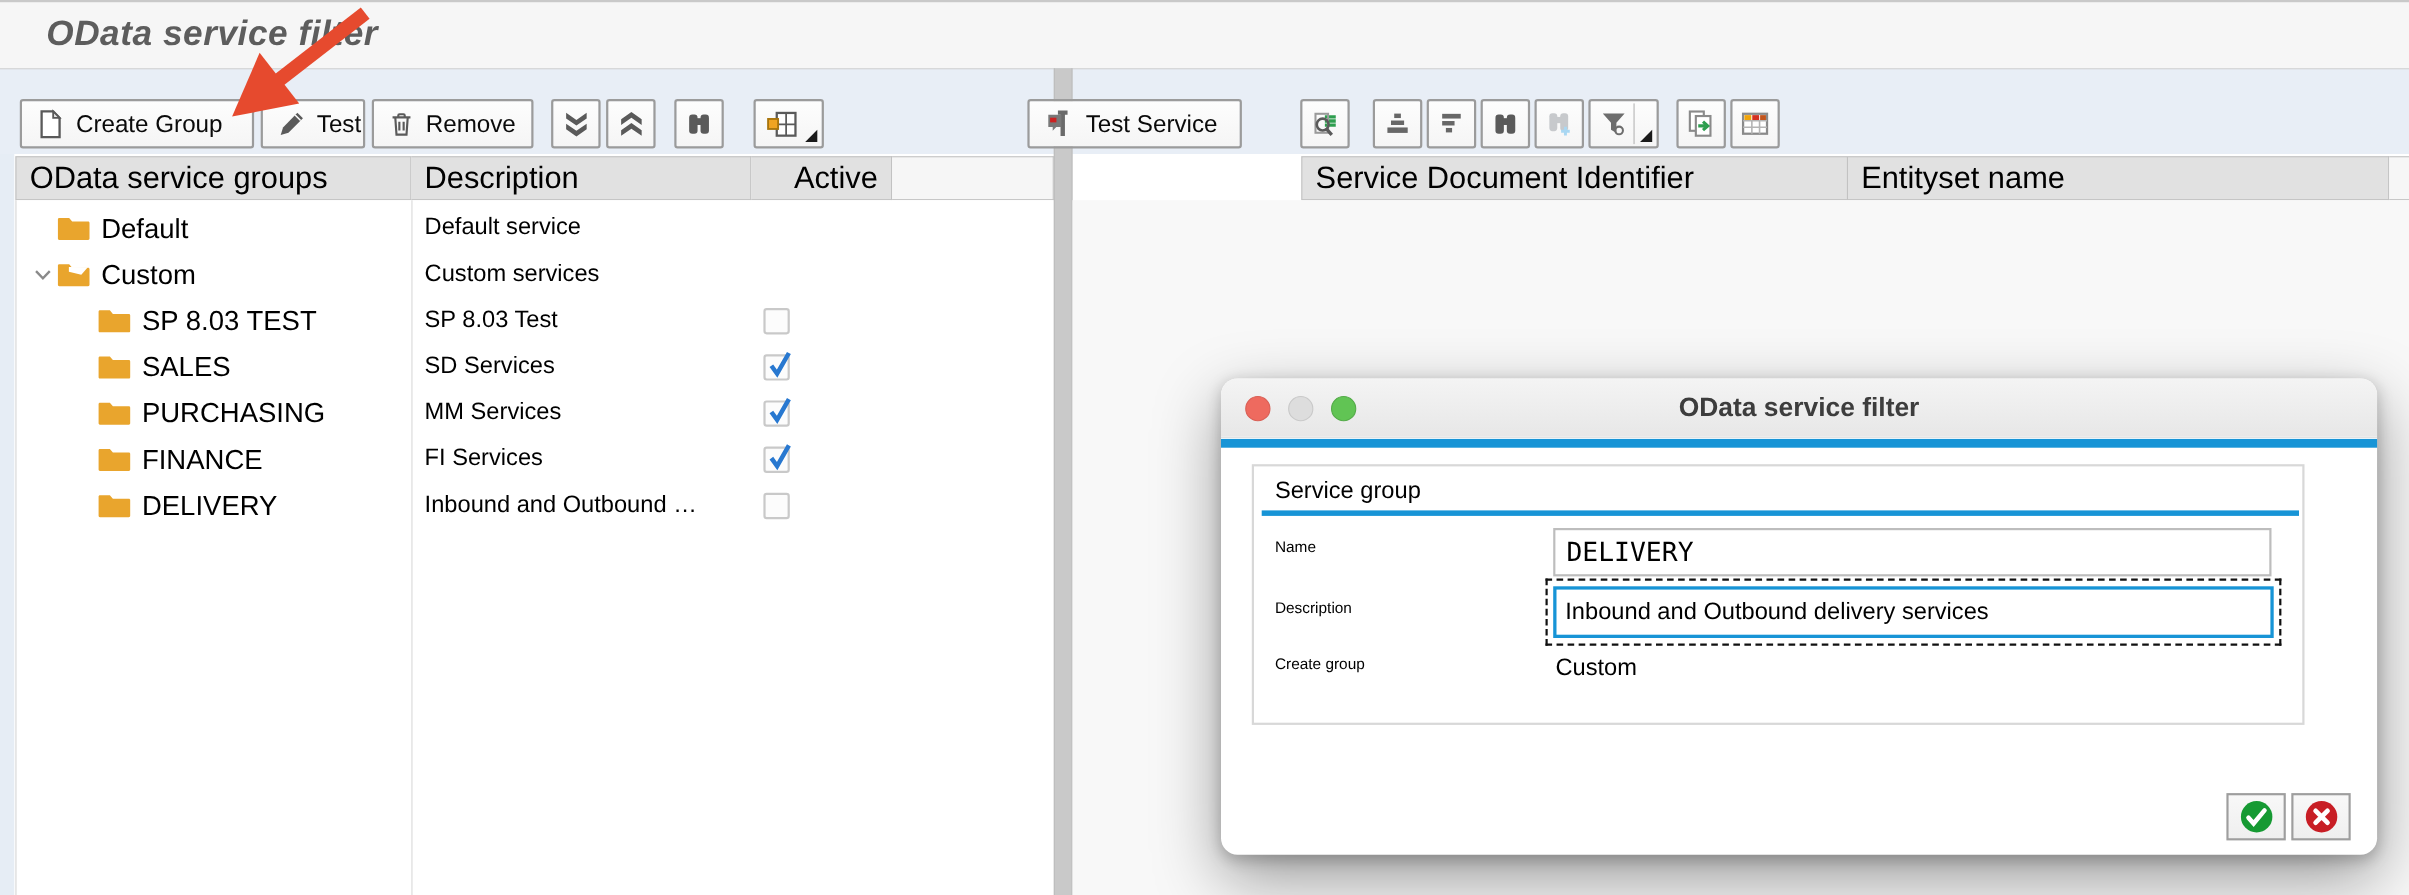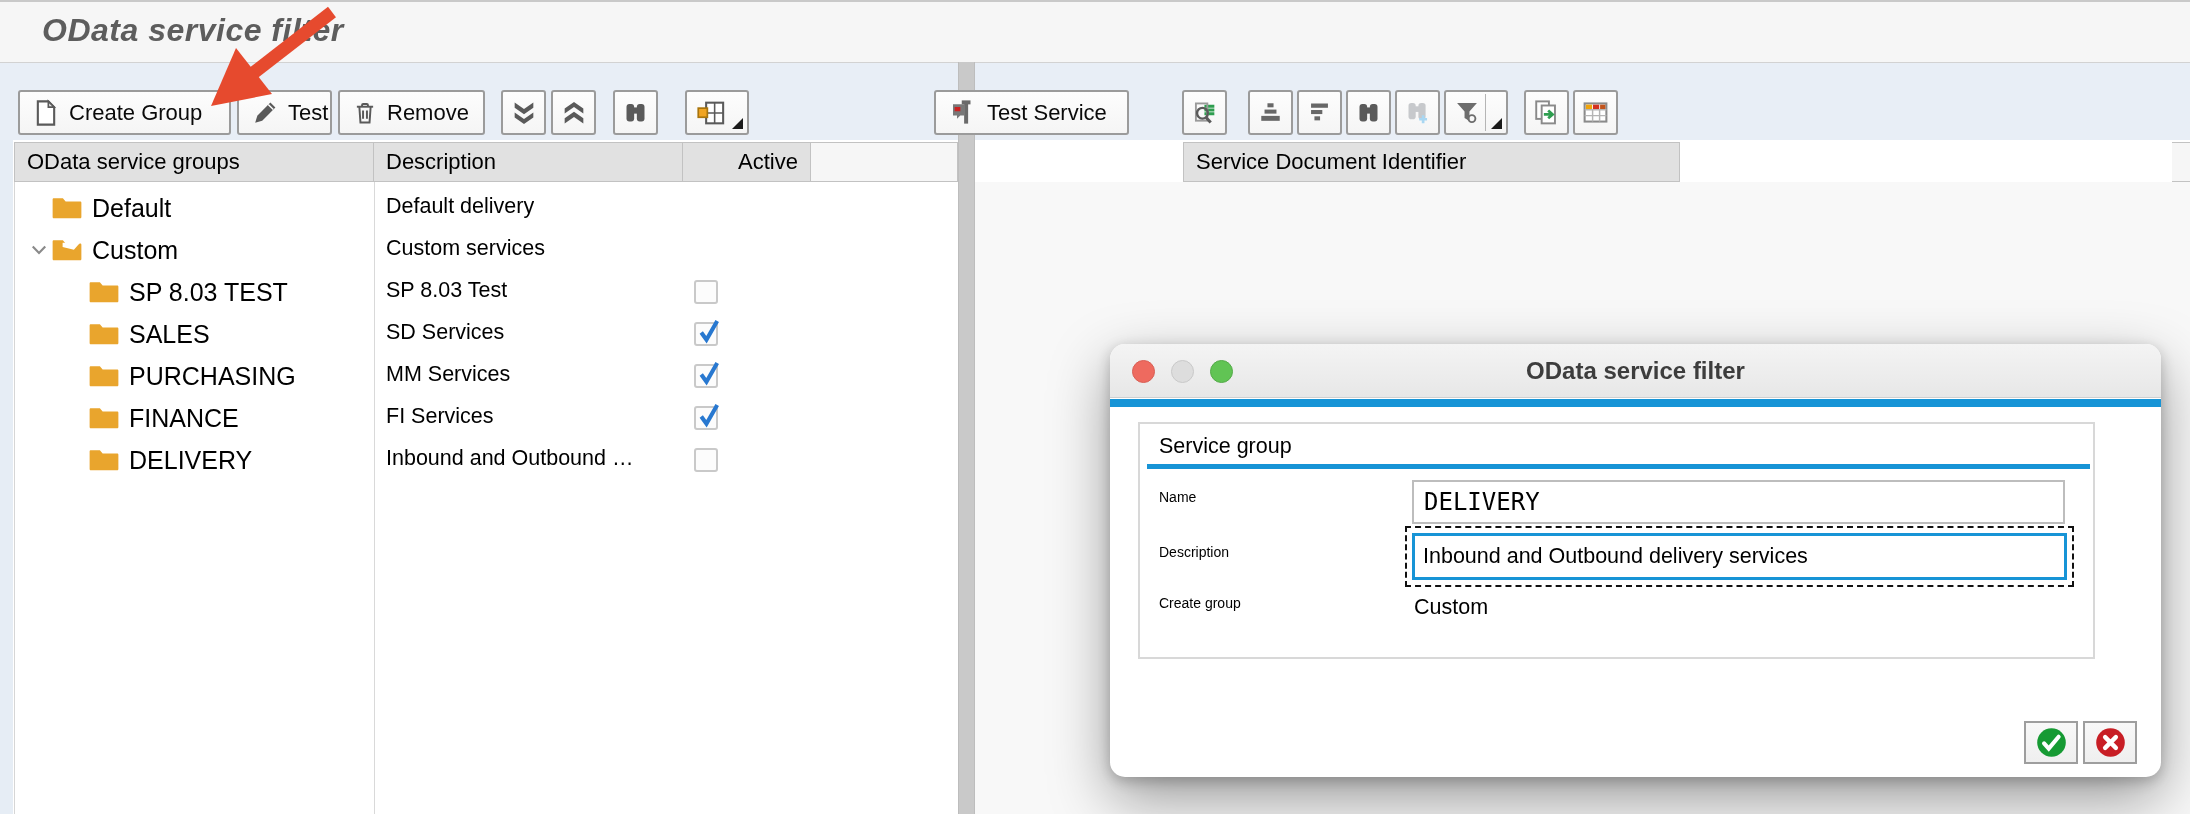--- a/index.html
+++ b/index.html
@@ -24,21 +24,21 @@
   .icon-btn { position:absolute; top:90px; height:45px; width:45px; background:linear-gradient(#fdfdfd,#f5f5f5);
               border:2px solid #9b9b9b; border-radius:3px; display:flex; align-items:center; justify-content:center; }
   .icon-btn.wide { width:64px; justify-content:flex-start; padding-left:7px; }
   .dd-tri { position:absolute; right:4px; bottom:4px; width:0; height:0;
             border-left:11px solid transparent; border-bottom:11px solid #1a1a1a; }
   .dd-sep { position:absolute; right:20px; top:2px; bottom:2px; width:1px; background:#b5b5b5; }
 
   
   .ltable-header { position:absolute; left:14px; top:142px; height:40px; width:944px; }
   .hcell { position:absolute; top:0; height:40px; background:#e1e1e1; border:1px solid #c2c2c2;
-           font-size:22px; color:#000; display:flex; align-items:center; padding:0 12px; }
+           font-size:28px; color:#000; display:flex; align-items:center; padding:0 12px; }
   .hcell + .hcell { border-left:none; }
   .hcell.center { justify-content:flex-end; }
   .hcell.blank { background:#f6f6f6; }
   .ltable-body { position:absolute; left:14px; top:182px; width:944px; height:632px;
                  background:#fff; border-left:1px solid #d6d6d6; }
   .col-divider { position:absolute; top:0; bottom:0; width:1px; background:#d9d9d9; }
   .tree-row { position:absolute; left:0; width:944px; height:42px; }
   .tree-row .expander { position:absolute; left:14px; top:11px; width:20px; height:20px; }
   .tree-row .folder { position:absolute; top:8px; width:30px; height:25px; }
   .tree-row .g-label { position:absolute; top:7px; font-size:25px; color:#000; white-space:nowrap; }
@@ -174,21 +174,21 @@
   <div class="hcell blank" style="left:797px; width:147px;"></div>
 </div>
 <div class="ltable-body">
   <div class="col-divider" style="left:359px;"></div>
   <div id="tree-rows">
       <div class="tree-row" style="top: 5px;">
         <span class="folder" style="left: 37px;"><svg width="30" height="25" viewBox="0 0 24 20">
             <path d="M1.5 2.5h7.2l2.2 2.6h11.6c.6 0 1 .4 1 1v11.4c0 .6-.4 1-1 1h-21c-.6 0-1-.4-1-1V3.5c0-.6.4-1 1-1z" fill="#e9a52d"></path>
           </svg></span>
         <span class="g-label" style="left: 77px;">Default</span>
-        <span class="d-label">Default delivery</span>
+        <span class="d-label">Default service</span>
       </div>
       <div class="tree-row" style="top: 47px;">
         <span class="expander"><svg width="20" height="20" viewBox="0 0 16 16">
             <path d="M3 5.2l5 5.2 5-5.2" stroke="#8a8a8a" stroke-width="1.7" fill="none"></path>
           </svg></span>
         <span class="folder" style="left: 37px;"><svg width="30" height="25" viewBox="0 0 24 20">
             <path d="M1.5 2.5h7.2l2.2 2.6h11.6c.6 0 1 .4 1 1v11.4c0 .6-.4 1-1 1h-21c-.6 0-1-.4-1-1V3.5c0-.6.4-1 1-1z" fill="#e9a52d"></path>
             <path d="M8.5 4.5L22.3 4.7 17.5 10.2 8.5 8z" fill="#fff"></path>
           </svg></span>
         <span class="g-label" style="left: 77px;">Custom</span>
@@ -338,20 +338,23 @@
         <rect x="9.9" y="4.5" width="5.2" height="4" fill="#d33020"></rect>
         <rect x="15.8" y="4.5" width="4.4" height="4" fill="#c2541c"></rect>
         <path d="M3 8.8h18M3 13.6h18M9.6 8.5v10M15.4 8.5v10" stroke="#b5b5b5" stroke-width="1.2"></path>
       </svg>
     </span>
 </div>
 
 <div class="rtable-header">
   <div class="hcell" style="left:208px; width:497px;">
       <span>Service Document Identifier</span>
+    </div>
+  <div class="hcell" style="left:705px; width:492px;">
+      <span>Entityset name</span>
     </div>
   <div class="hcell blank" style="left:1197px; width:18px;"></div>
 </div>
 <div class="rtable-body"></div>
 
 <div class="dialog">
   <div class="dlg-titlebar">
     <span class="tlight red"></span>
     <span class="tlight mid"></span>
     <span class="tlight green"></span>

